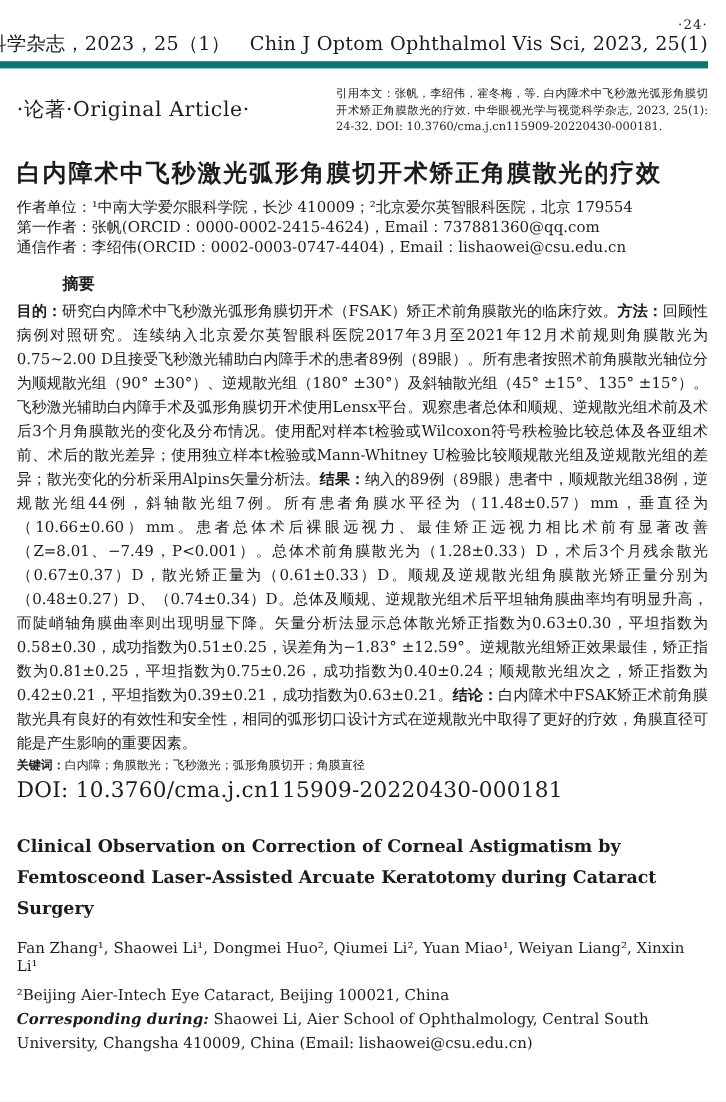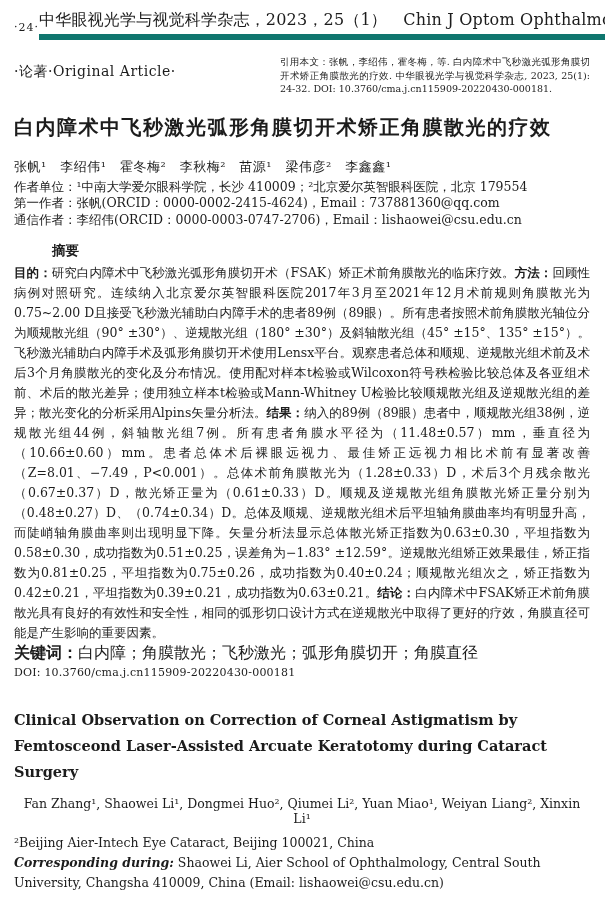--- a/index.html
+++ b/index.html
@@ -9,37 +9,37 @@
     margin:0 auto;
     background:#ffffff;
     color:#1c1c1c;
     box-sizing:border-box;
     padding:10px 15px 0 14px;
     overflow:hidden;
     font-family:"DejaVu Serif","Liberation Serif",serif;
   }
   
   .runhead{
-    display:flex;justify-content:space-between;align-items:center;
+    display:flex;justify-content:space-between;align-items:flex-end;flex-direction:column;
   }
   .pagenum{font-size:11px;letter-spacing:1px;padding-top:4px;}
   .journal-line{
     font-size:16px;
     border-bottom:6px solid #0f766e;
     padding-bottom:3px;
     white-space:nowrap;
     letter-spacing:.2px;
   }
   
   .typerow{
     display:flex;justify-content:space-between;align-items:flex-start;
     margin-top:15px;
   }
   .article-type{
-    font-size:14px;
+    font-size:17px;
     letter-spacing:.5px;
     padding-top:8px;
     white-space:nowrap;
   }
   .citation{
     width:310px;
     font-size:9.5px;
     line-height:13.5px;
     text-align:justify;
     color:#222;
@@ -72,39 +72,38 @@
     margin-left:38px;
   }
   .abstract-cn{
     margin-top:3px;
     font-size:12.5px;
     line-height:20px;
     text-align:justify;
   }
   .abstract-cn b{font-weight:700;}
   .kw-line{
-    font-size:16px;line-height:20px;
+    font-size:10px;line-height:20px;
   }
   .kw-line b{font-weight:700;}
   .doi-line{
-    font-size:11px;line-height:20px;
+    font-size:18px;line-height:20px;
     letter-spacing:.2px;
   }
   
   .title-en{
     margin-top:24px;
     font-size:14.5px;
     line-height:26px;
     font-weight:700;
     width:540px;
   }
   .authors-en{
     margin-top:9px;
     font-size:12.5px;
-    text-align:center;
   }
   .affil-en{
     margin-top:7px;
     font-size:12.5px;
     line-height:20px;
   }
   .corr-en{
     font-size:12.5px;
     line-height:20px;
     width:555px;
@@ -121,25 +120,24 @@
     <span class="journal-line">中华眼视光学与视觉科学杂志，2023，25（1）　Chin J Optom Ophthalmol Vis Sci, 2023, 25(1)</span>
   </div>
 
   <div class="typerow">
     <div class="article-type">·论著·Original Article·</div>
     <div class="citation">引用本文：张帆，李绍伟，霍冬梅，等. 白内障术中飞秒激光弧形角膜切开术矫正角膜散光的疗效. 中华眼视光学与视觉科学杂志, 2023, 25(1): 24-32. DOI: 10.3760/cma.j.cn115909-20220430-000181.</div>
   </div>
 
   <h1 class="title-cn" style="margin:14px 0 0 0;">白内障术中飞秒激光弧形角膜切开术矫正角膜散光的疗效</h1>
 
-  <div class="authors-cn">张帆¹　李绍伟¹　霍冬梅²　李秋梅²　苗源¹　梁伟彦²　李鑫鑫¹</div>
   <div class="meta-cn">
     <div>作者单位：¹中南大学爱尔眼科学院，长沙 410009；²北京爱尔英智眼科医院，北京 179554</div>
     <div>第一作者：张帆(ORCID：0000-0002-2415-4624)，Email：737881360@qq.com</div>
-    <div>通信作者：李绍伟(ORCID：0000-0003-0747-2706)，Email：lishaowei@csu.edu.cn</div>
+    <div>通信作者：李绍伟(ORCID：0002-0003-0747-4404)，Email：lishaowei@csu.edu.cn</div>
   </div>
 
   <div class="abs-head-cn">摘要</div>
   <p class="abstract-cn" style="margin:3px 0 0 0;">
     <b>目的：</b><span>研究白内障术中飞秒激光弧形角膜切开术（FSAK）矫正术前角膜散光的临床疗效。</span><b>方法：</b><span>回顾性病例对照研究。连续纳入北京爱尔英智眼科医院2017年3月至2021年12月术前规则角膜散光为0.75~2.00 D且接受飞秒激光辅助白内障手术的患者89例（89眼）。所有患者按照术前角膜散光轴位分为顺规散光组（90° ±30°）、逆规散光组（180° ±30°）及斜轴散光组（45° ±15°、135° ±15°）。飞秒激光辅助白内障手术及弧形角膜切开术使用Lensx平台。观察患者总体和顺规、逆规散光组术前及术后3个月角膜散光的变化及分布情况。使用配对样本t检验或Wilcoxon符号秩检验比较总体及各亚组术前、术后的散光差异；使用独立样本t检验或Mann-Whitney U检验比较顺规散光组及逆规散光组的差异；散光变化的分析采用Alpins矢量分析法。</span><b>结果：</b><span>纳入的89例（89眼）患者中，顺规散光组38例，逆规散光组44例，斜轴散光组7例。所有患者角膜水平径为（11.48±0.57）mm，垂直径为（10.66±0.60）mm。患者总体术后裸眼远视力、最佳矫正远视力相比术前有显著改善（Z=8.01、−7.49，P&lt;0.001）。总体术前角膜散光为（1.28±0.33）D，术后3个月残余散光（0.67±0.37）D，散光矫正量为（0.61±0.33）D。顺规及逆规散光组角膜散光矫正量分别为（0.48±0.27）D、（0.74±0.34）D。总体及顺规、逆规散光组术后平坦轴角膜曲率均有明显升高，而陡峭轴角膜曲率则出现明显下降。矢量分析法显示总体散光矫正指数为0.63±0.30，平坦指数为0.58±0.30，成功指数为0.51±0.25，误差角为−1.83° ±12.59°。逆规散光组矫正效果最佳，矫正指数为0.81±0.25，平坦指数为0.75±0.26，成功指数为0.40±0.24；顺规散光组次之，矫正指数为0.42±0.21，平坦指数为0.39±0.21，成功指数为0.63±0.21。</span><b>结论：</b><span>白内障术中FSAK矫正术前角膜散光具有良好的有效性和安全性，相同的弧形切口设计方式在逆规散光中取得了更好的疗效，角膜直径可能是产生影响的重要因素。</span>
   </p>
   <div class="kw-line">
     <b>关键词：</b><span>白内障；角膜散光；飞秒激光；弧形角膜切开；角膜直径</span>
   </div>
   <div class="doi-line">DOI: 10.3760/cma.j.cn115909-20220430-000181</div>

